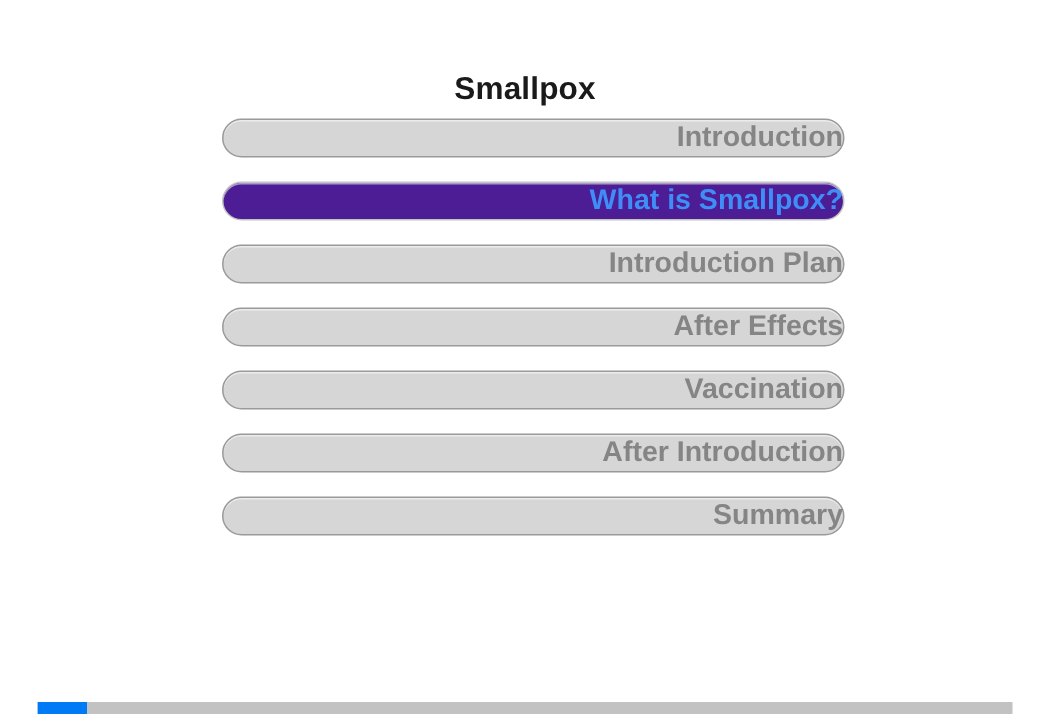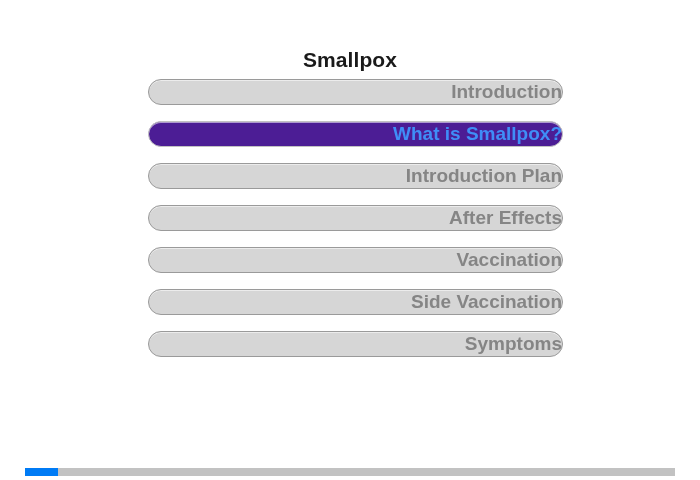--- a/index.html
+++ b/index.html
@@ -98,21 +98,21 @@
 <div class="page">
 
   <div class="page-title">Smallpox</div>
 
   <div class="menu">
       <button class="menu-button">Introduction</button>
       <button class="menu-button is-selected">What is Smallpox?</button>
       <button class="menu-button">Introduction Plan</button>
       <button class="menu-button">After Effects</button>
       <button class="menu-button">Vaccination</button>
-      <button class="menu-button">Side Vaccination</button>
-      <button class="menu-button">Symptoms</button>
+      <button class="menu-button">After Introduction</button>
+      <button class="menu-button">Summary</button>
     </div>
 
   <div class="progress-wrap" style="background: rgb(194, 194, 194);">
     <div class="progress-fill" style="width: 5%; background: rgb(0, 123, 245);"></div>
   </div>
 
 </div>
 
 </body></html>

